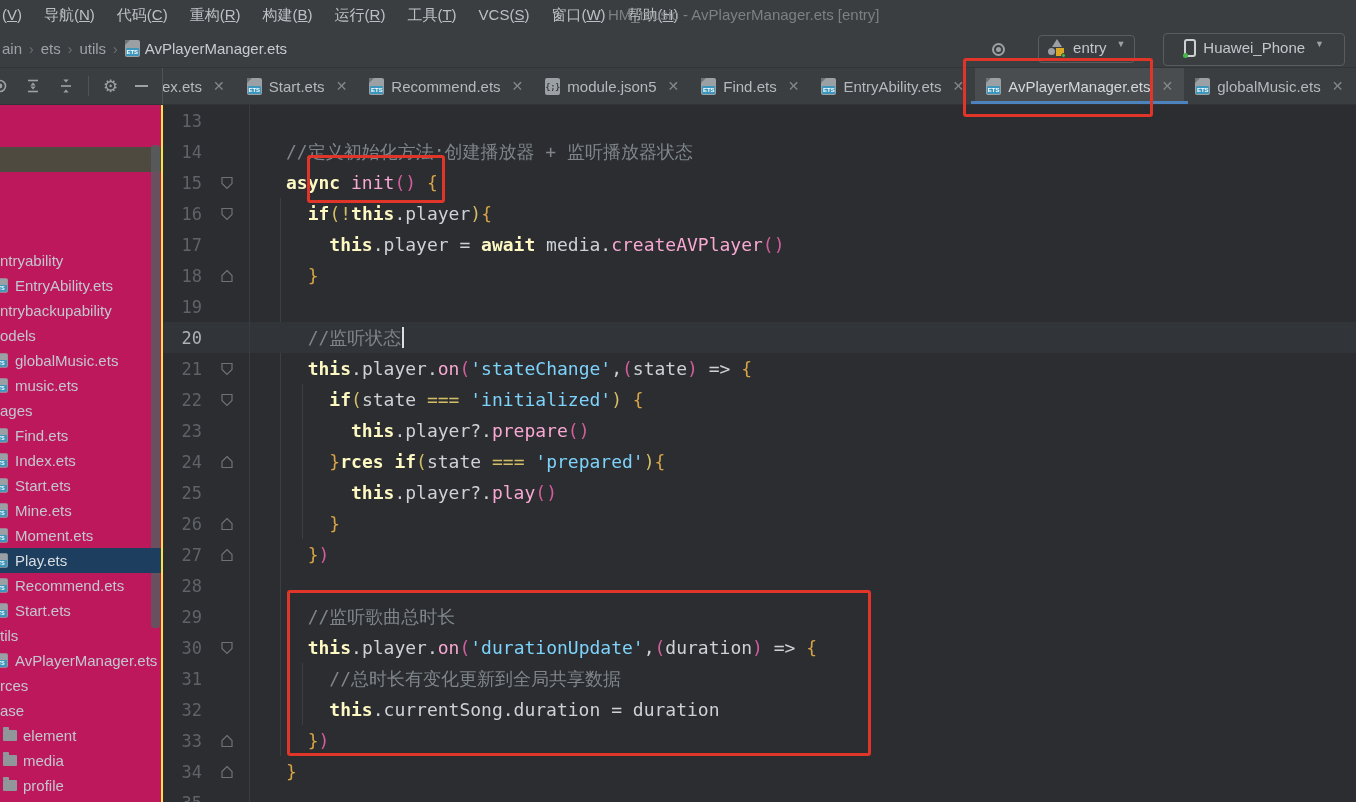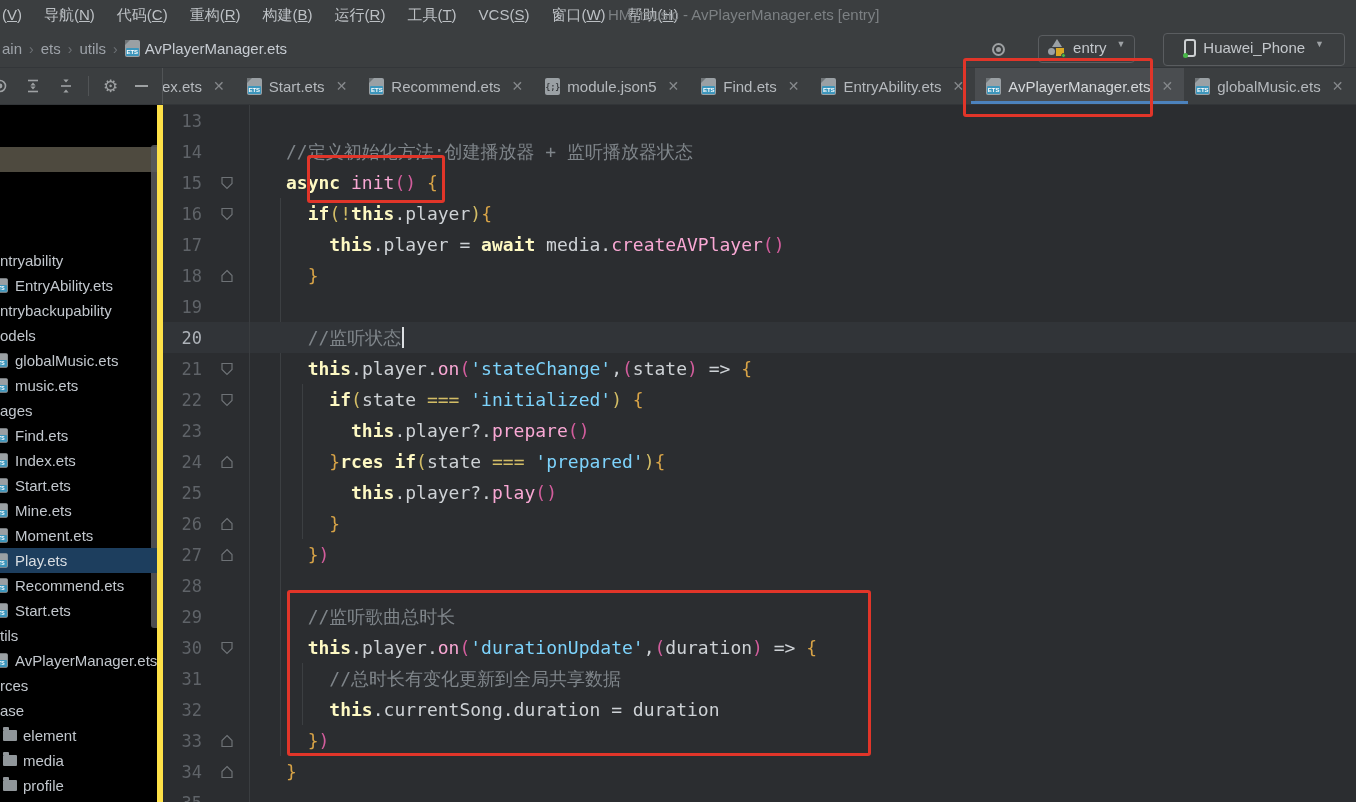--- a/index.html
+++ b/index.html
@@ -67,21 +67,21 @@
   .ic-phone::after { content:""; position:absolute; left:-3px; bottom:-3px; width:5px; height:5px; border-radius:50%; background:#48b648; }
   .ic-gear { font-size:17px; line-height:17px; font-family:"DejaVu Sans",sans-serif; }
   .ic-minus { width:13px; height:2px; background:#9ea1a3; display:inline-block; }
   .tbi svg { display:block; }
 
   
   .main { position:absolute; left:0; top:105px; width:100%; height:697px; display:flex; }
 
   
   .sidebar { position:relative; width:163px; min-width:163px; height:100%;
-    background:#000000; border-right:6px solid #fde047; overflow:hidden; }
+    background:#be185d; border-right:2px solid #fde047; overflow:hidden; }
   .tree-inactive-sel { position:absolute; left:0; top:42px; width:163px; height:25px; background:#4e4a3f; }
   .tree-scrollbar { position:absolute; left:151px; top:40px; width:9px; height:483px; background:#595b5e; border-radius:3px; opacity:.85; }
   .tree { position:absolute; left:0; top:143px; width:100%; }
   .tree-row { height:25px; display:flex; align-items:center; color:#c2c7cd; font-size:15px; white-space:nowrap; cursor:pointer; }
   .tree-row .ico-wrap { display:flex; align-items:center; margin-right:6px; }
   .tree-row.file .ico-wrap { margin-left:-6px; }
   .tree-row.folder-full .ico-wrap { margin-left:3px; }
   .tree-row.selected { background:#1d3e5e; color:#d8dde2; }
 
   

